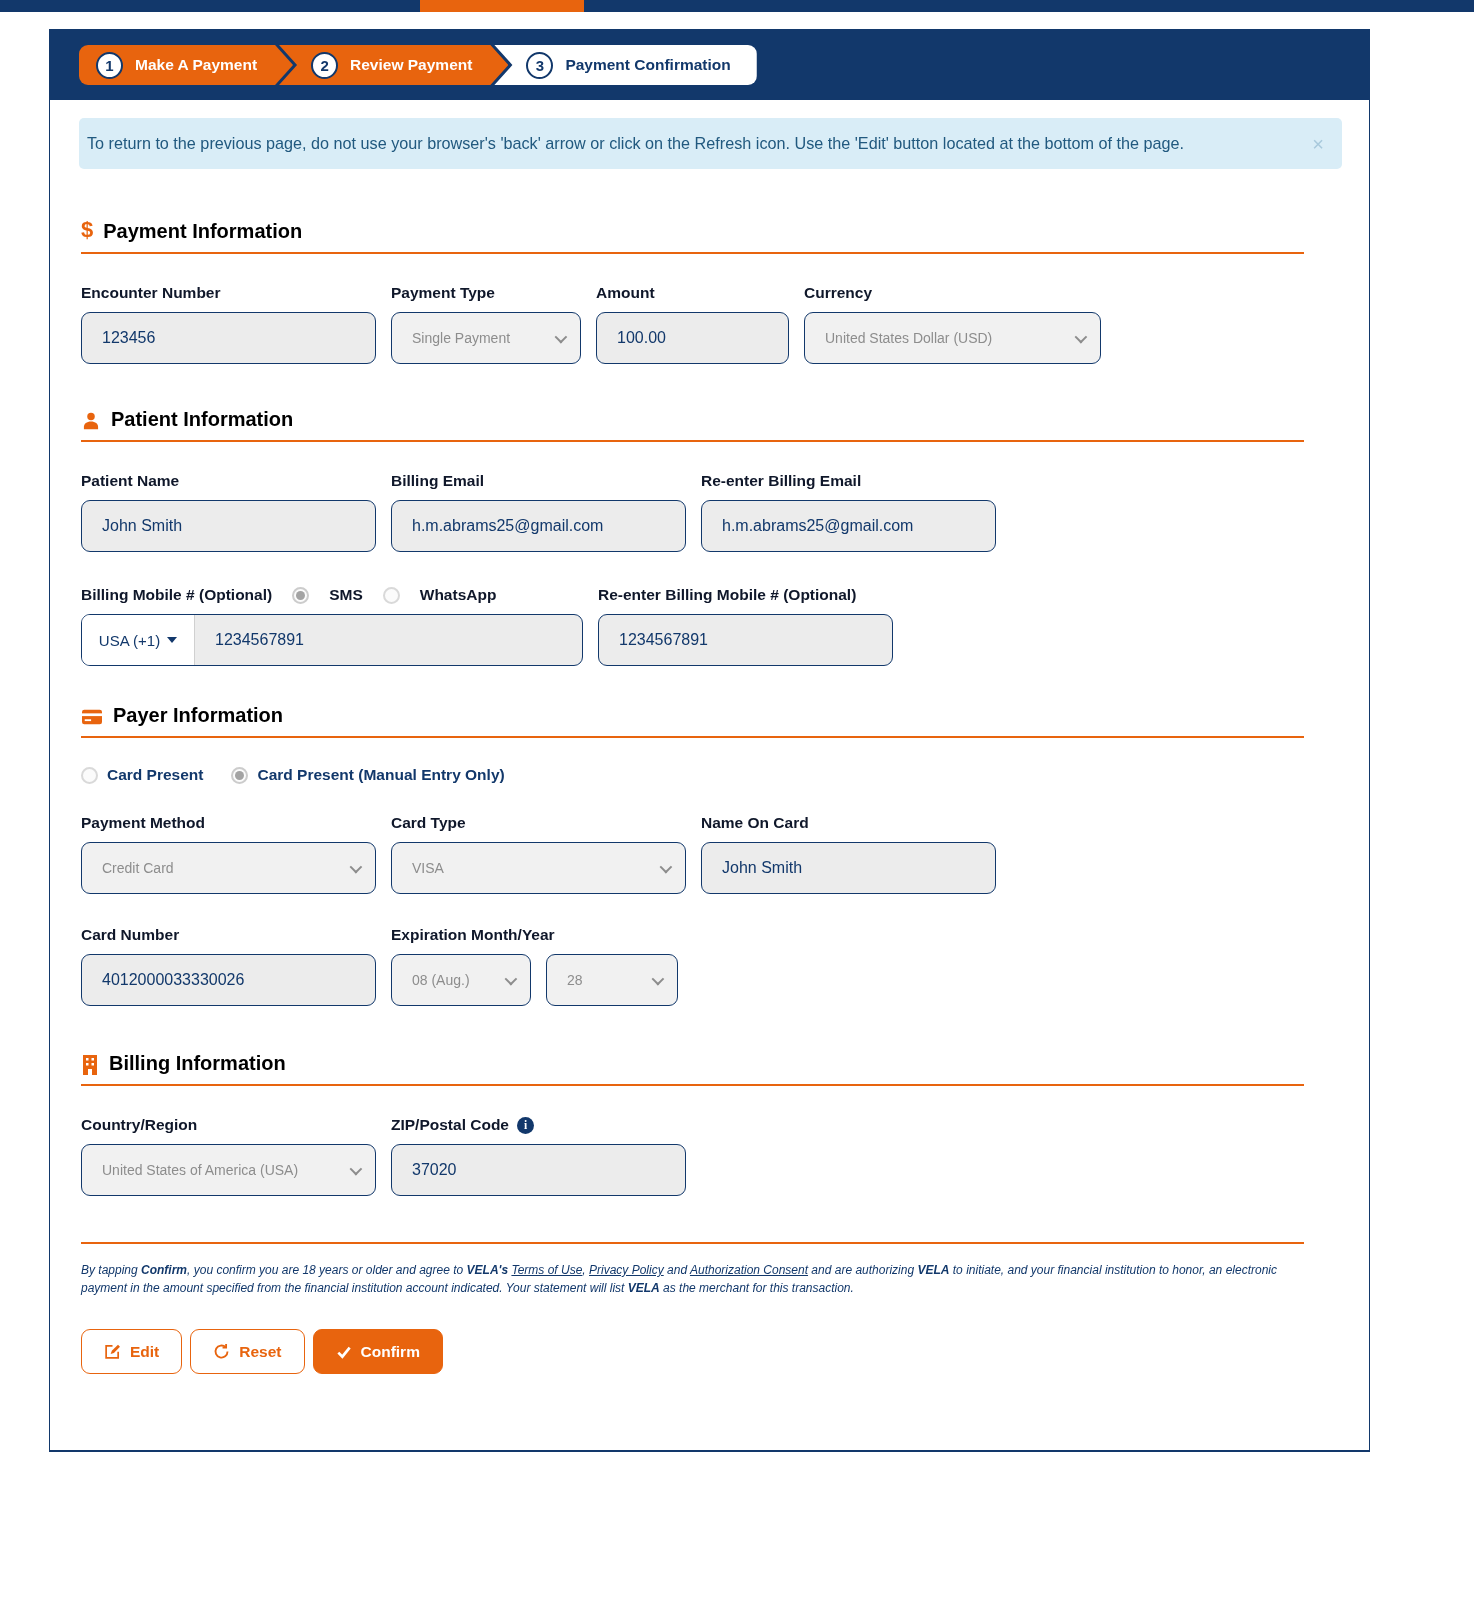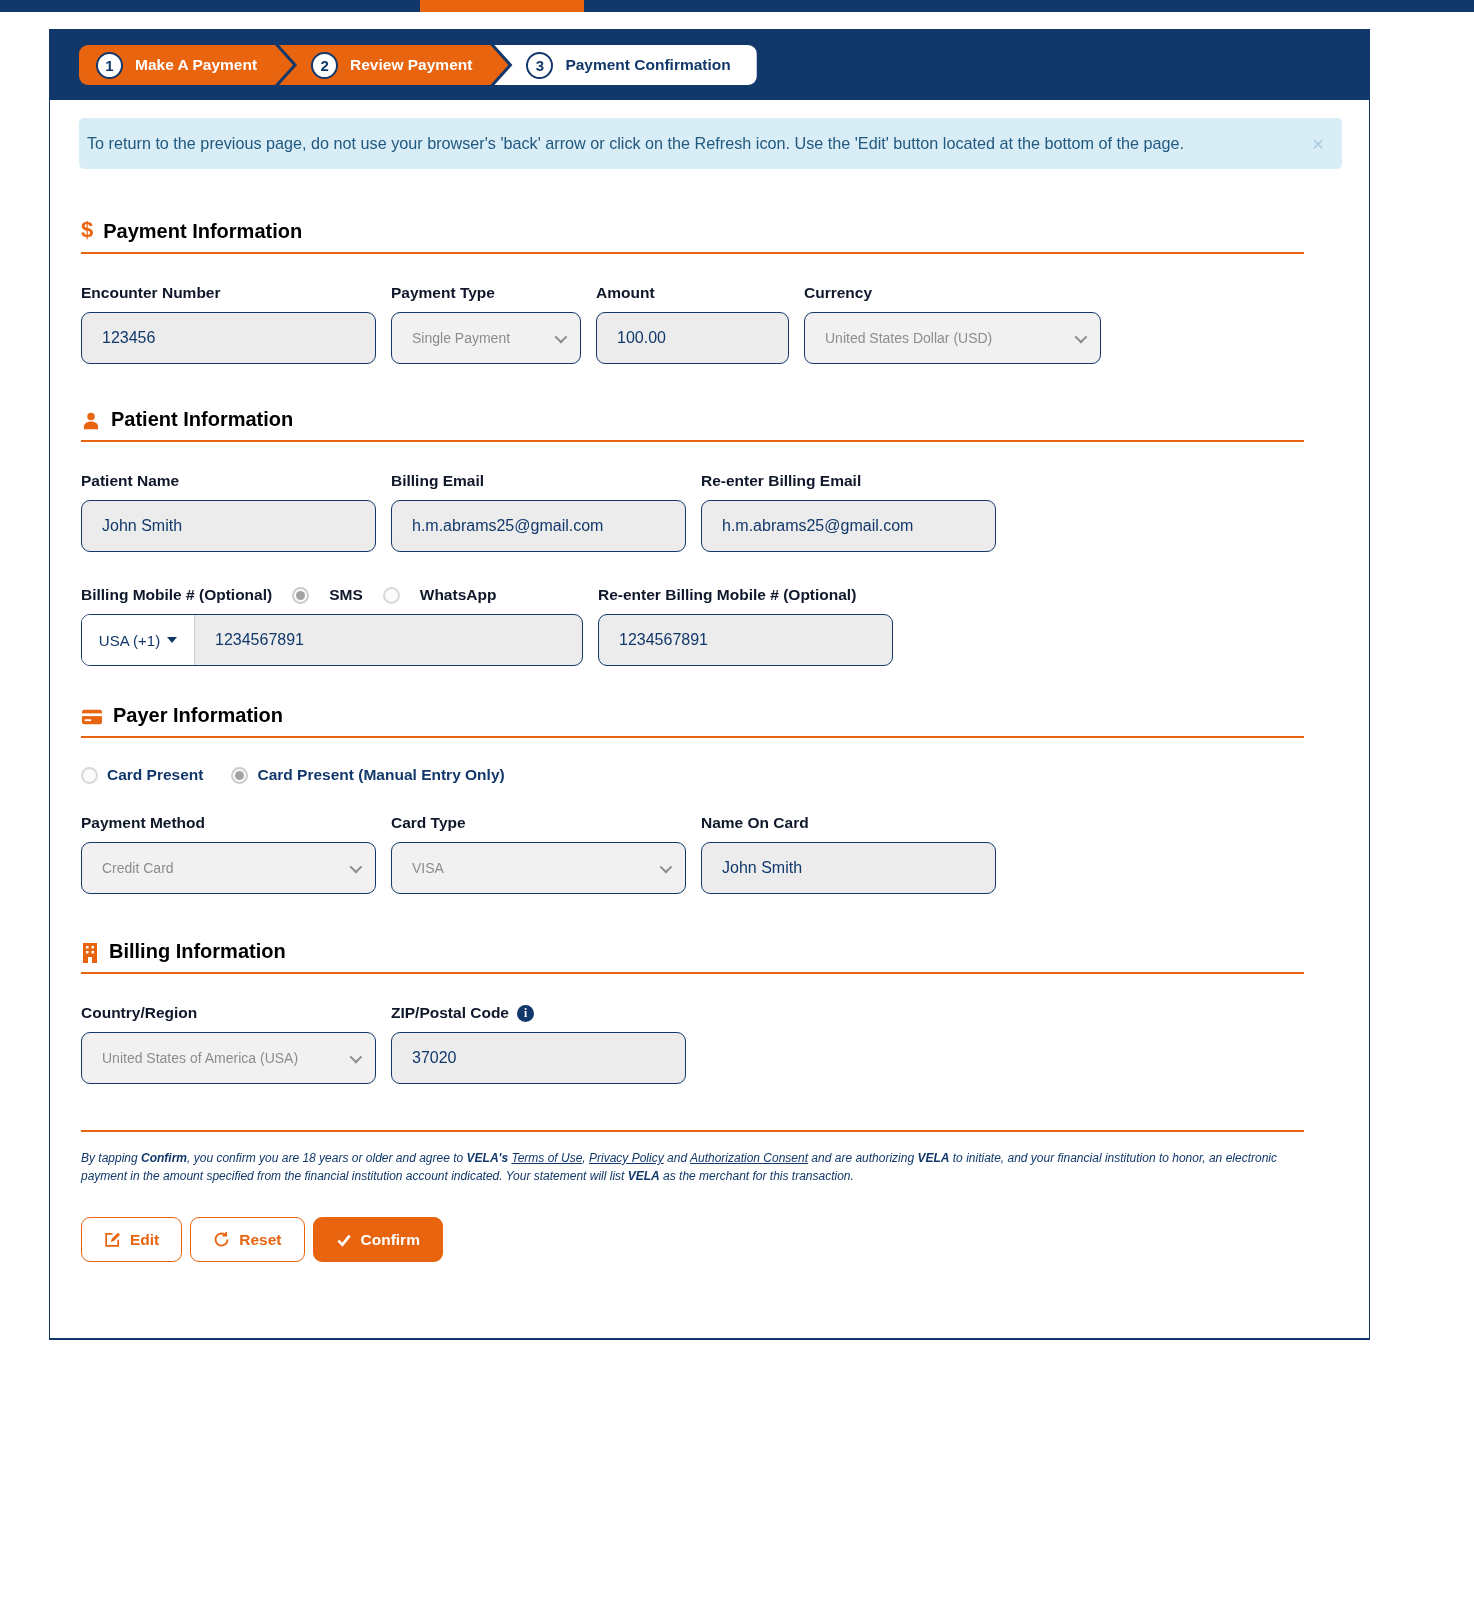--- a/index.html
+++ b/index.html
@@ -246,20 +246,39 @@
           <span>VISA</span>
           <span class="chev"></span>
         </div>
       </div>
       <div class="field w295">
         <span class="field-label">Name On Card</span>
         <div class="input">John Smith</div>
       </div>
     </div>
 
+    <div class="row" style="margin-top:32px;">
+      <div class="field w295">
+        <span class="field-label">Card Number</span>
+        <div class="input">4012000033330026</div>
+      </div>
+      <div class="field">
+        <span class="field-label">Expiration Month/Year</span>
+        <div style="display:flex; gap:15px;">
+          <div class="select w140">
+            <span>08 (Aug.)</span>
+            <span class="chev"></span>
+          </div>
+          <div class="select w132">
+            <span>28</span>
+            <span class="chev"></span>
+          </div>
+        </div>
+      </div>
+    </div>
 
     <div class="sec-title" style="margin-top:46px;">
       <svg class="icon-svg" width="18" height="20" viewBox="0 0 18 20">
           <rect x="2" y="0" width="14" height="20" fill="#e8640e"></rect>
           <rect x="5" y="3" width="2.5" height="2.5" fill="#fff"></rect>
           <rect x="10.5" y="3" width="2.5" height="2.5" fill="#fff"></rect>
           <rect x="5" y="8" width="2.5" height="2.5" fill="#fff"></rect>
           <rect x="10.5" y="8" width="2.5" height="2.5" fill="#fff"></rect>
           <rect x="7" y="14" width="4" height="6" fill="#fff"></rect>
         </svg>

